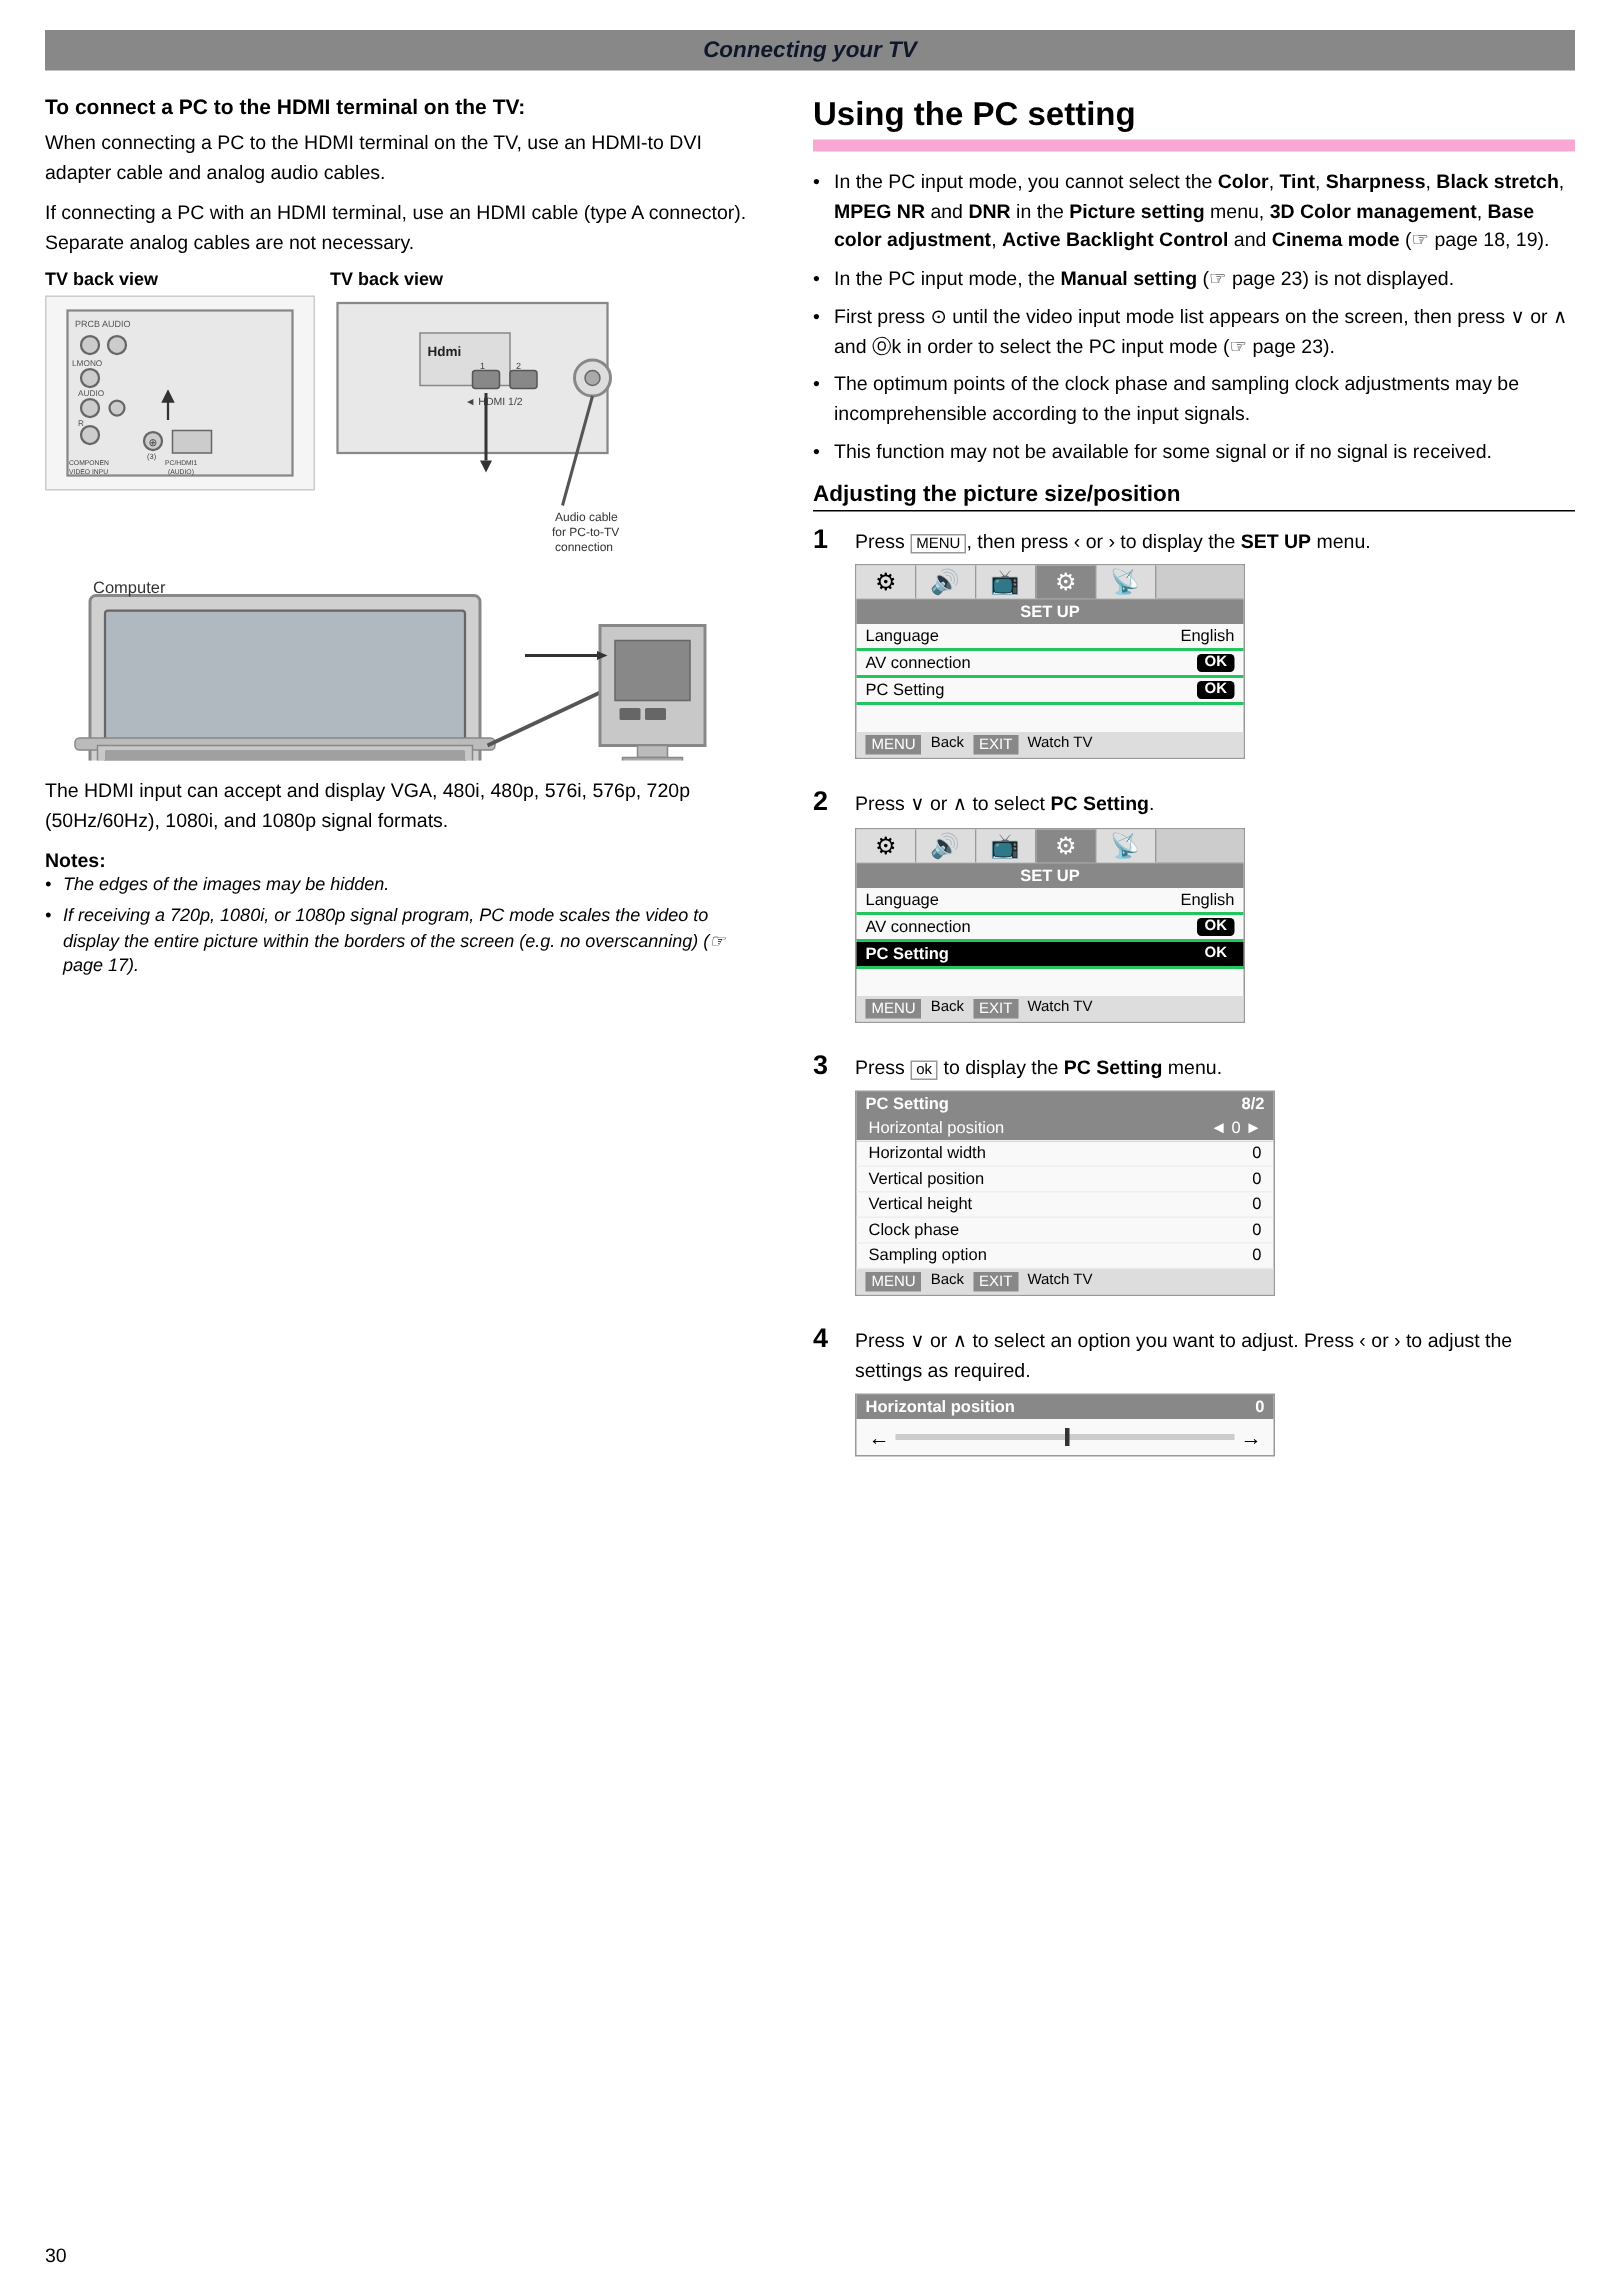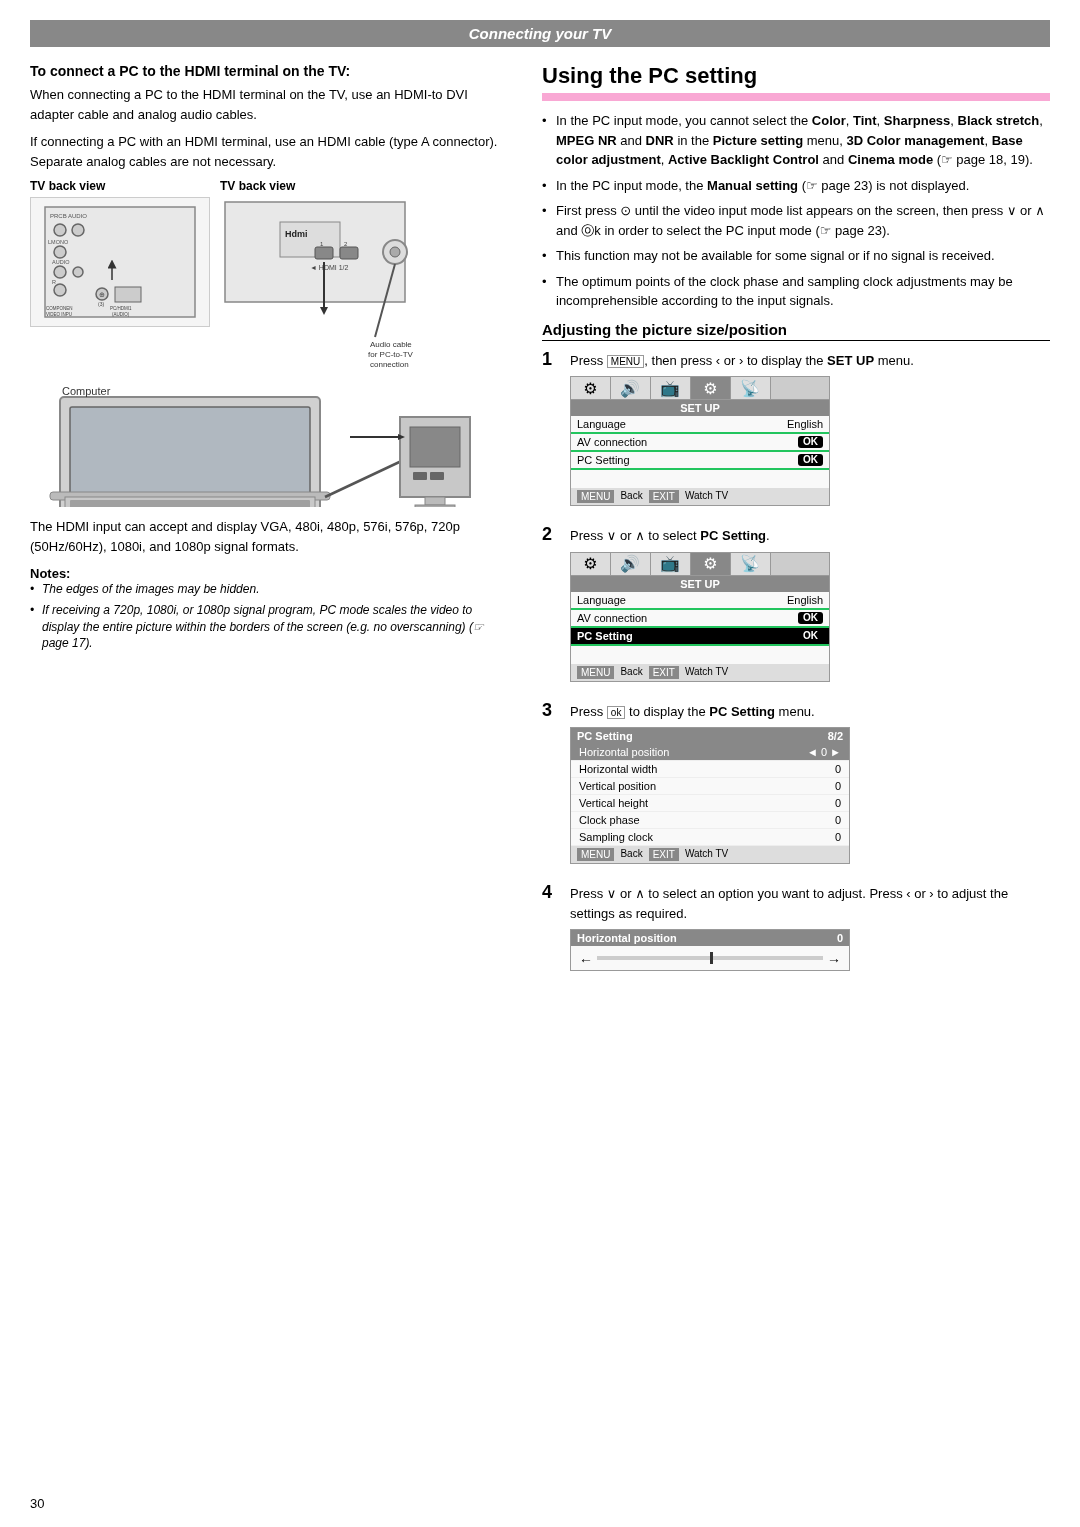--- a/index.html
+++ b/index.html
@@ -17,21 +17,21 @@
       padding: 20px 30px;
       position: relative;
     }
     .header-bar {
       background: #888;
       text-align: center;
       padding: 5px 0;
       margin-bottom: 16px;
       font-style: italic;
       font-size: 15px;
-      color: #ffffff;
+      color: #0f172a;
       font-weight: bold;
     }
     .two-col {
       display: flex;
       gap: 32px;
     }
     .left-col {
       width: 480px;
       flex-shrink: 0;
     }
@@ -409,22 +409,22 @@
     </div>
 
     <div class="right-col">
 
       <h2 class="section-title">Using the PC setting</h2>
 
       <ul class="bullet-list">
         <li>In the PC input mode, you cannot select the <strong>Color</strong>, <strong>Tint</strong>, <strong>Sharpness</strong>, <strong>Black stretch</strong>, <strong>MPEG NR</strong> and <strong>DNR</strong> in the <strong>Picture setting</strong> menu, <strong>3D Color management</strong>, <strong>Base color adjustment</strong>, <strong>Active Backlight Control</strong> and <strong>Cinema mode</strong> (☞ page 18, 19).</li>
         <li>In the PC input mode, the <strong>Manual setting</strong> (☞ page 23) is not displayed.</li>
         <li>First press ⊙ until the video input mode list appears on the screen, then press ∨ or ∧ and ⓞk in order to select the PC input mode (☞ page 23).</li>
+        <li>The optimum points of the clock phase and sampling clock adjustments may be incomprehensible according to the input signals.</li>
         <li>This function may not be available for some signal or if no signal is received.</li>
-        <li>The optimum points of the clock phase and sampling clock adjustments may be incomprehensible according to the input signals.</li>
       </ul>
 
       <div class="adj-title">Adjusting the picture size/position</div>
 
       <div class="step">
         <div class="step-num">1</div>
         <div class="step-content">
           <p class="step-text">Press <span style="font-size:10px;border:1px solid #999;padding:0 3px;">MENU</span>, then press ‹ or › to display the <strong>SET UP</strong> menu.</p>
 
           <div class="menu-box">
@@ -518,21 +518,21 @@
             </div>
             <div class="pc-row">
               <span>Vertical height</span>
               <span>0</span>
             </div>
             <div class="pc-row">
               <span>Clock phase</span>
               <span>0</span>
             </div>
             <div class="pc-row">
-              <span>Sampling clock</span>
+              <span>Sampling option</span>
               <span>0</span>
             </div>
             <div class="pc-footer">
               <span class="menu-footer-btn">MENU</span>
               <span>Back</span>
               <span class="menu-footer-btn">EXIT</span>
               <span>Watch TV</span>
             </div>
           </div>
         </div>

